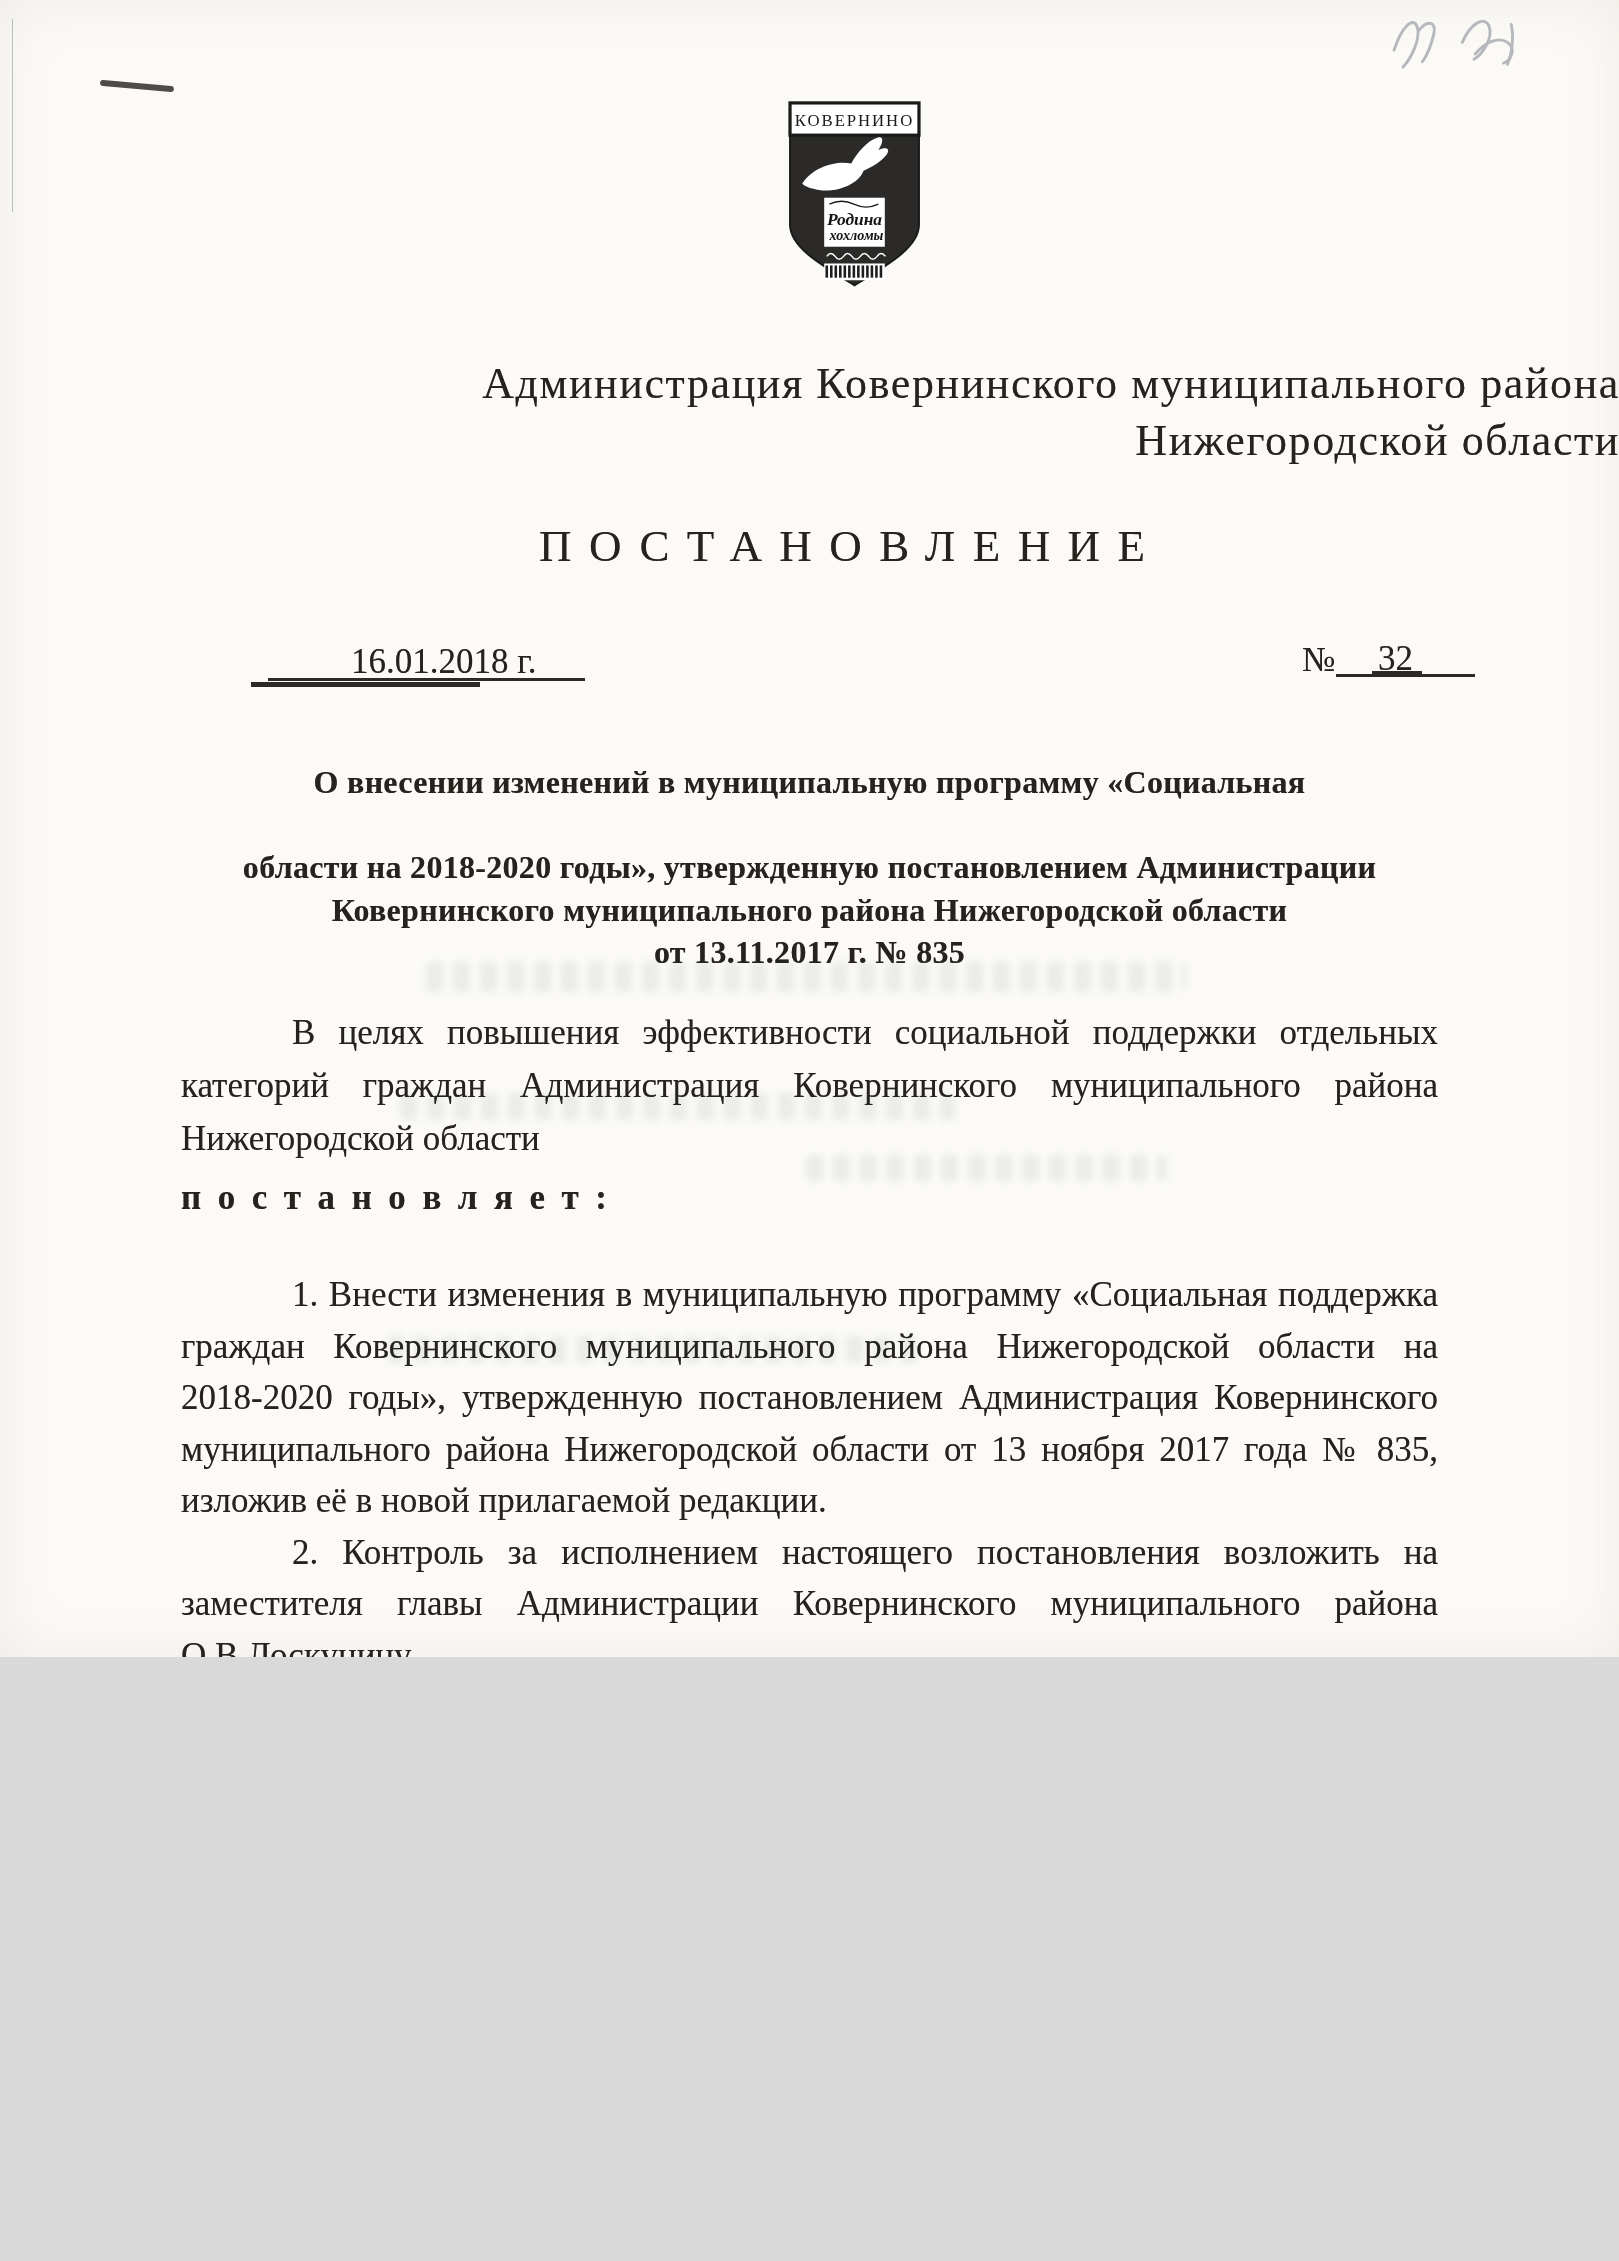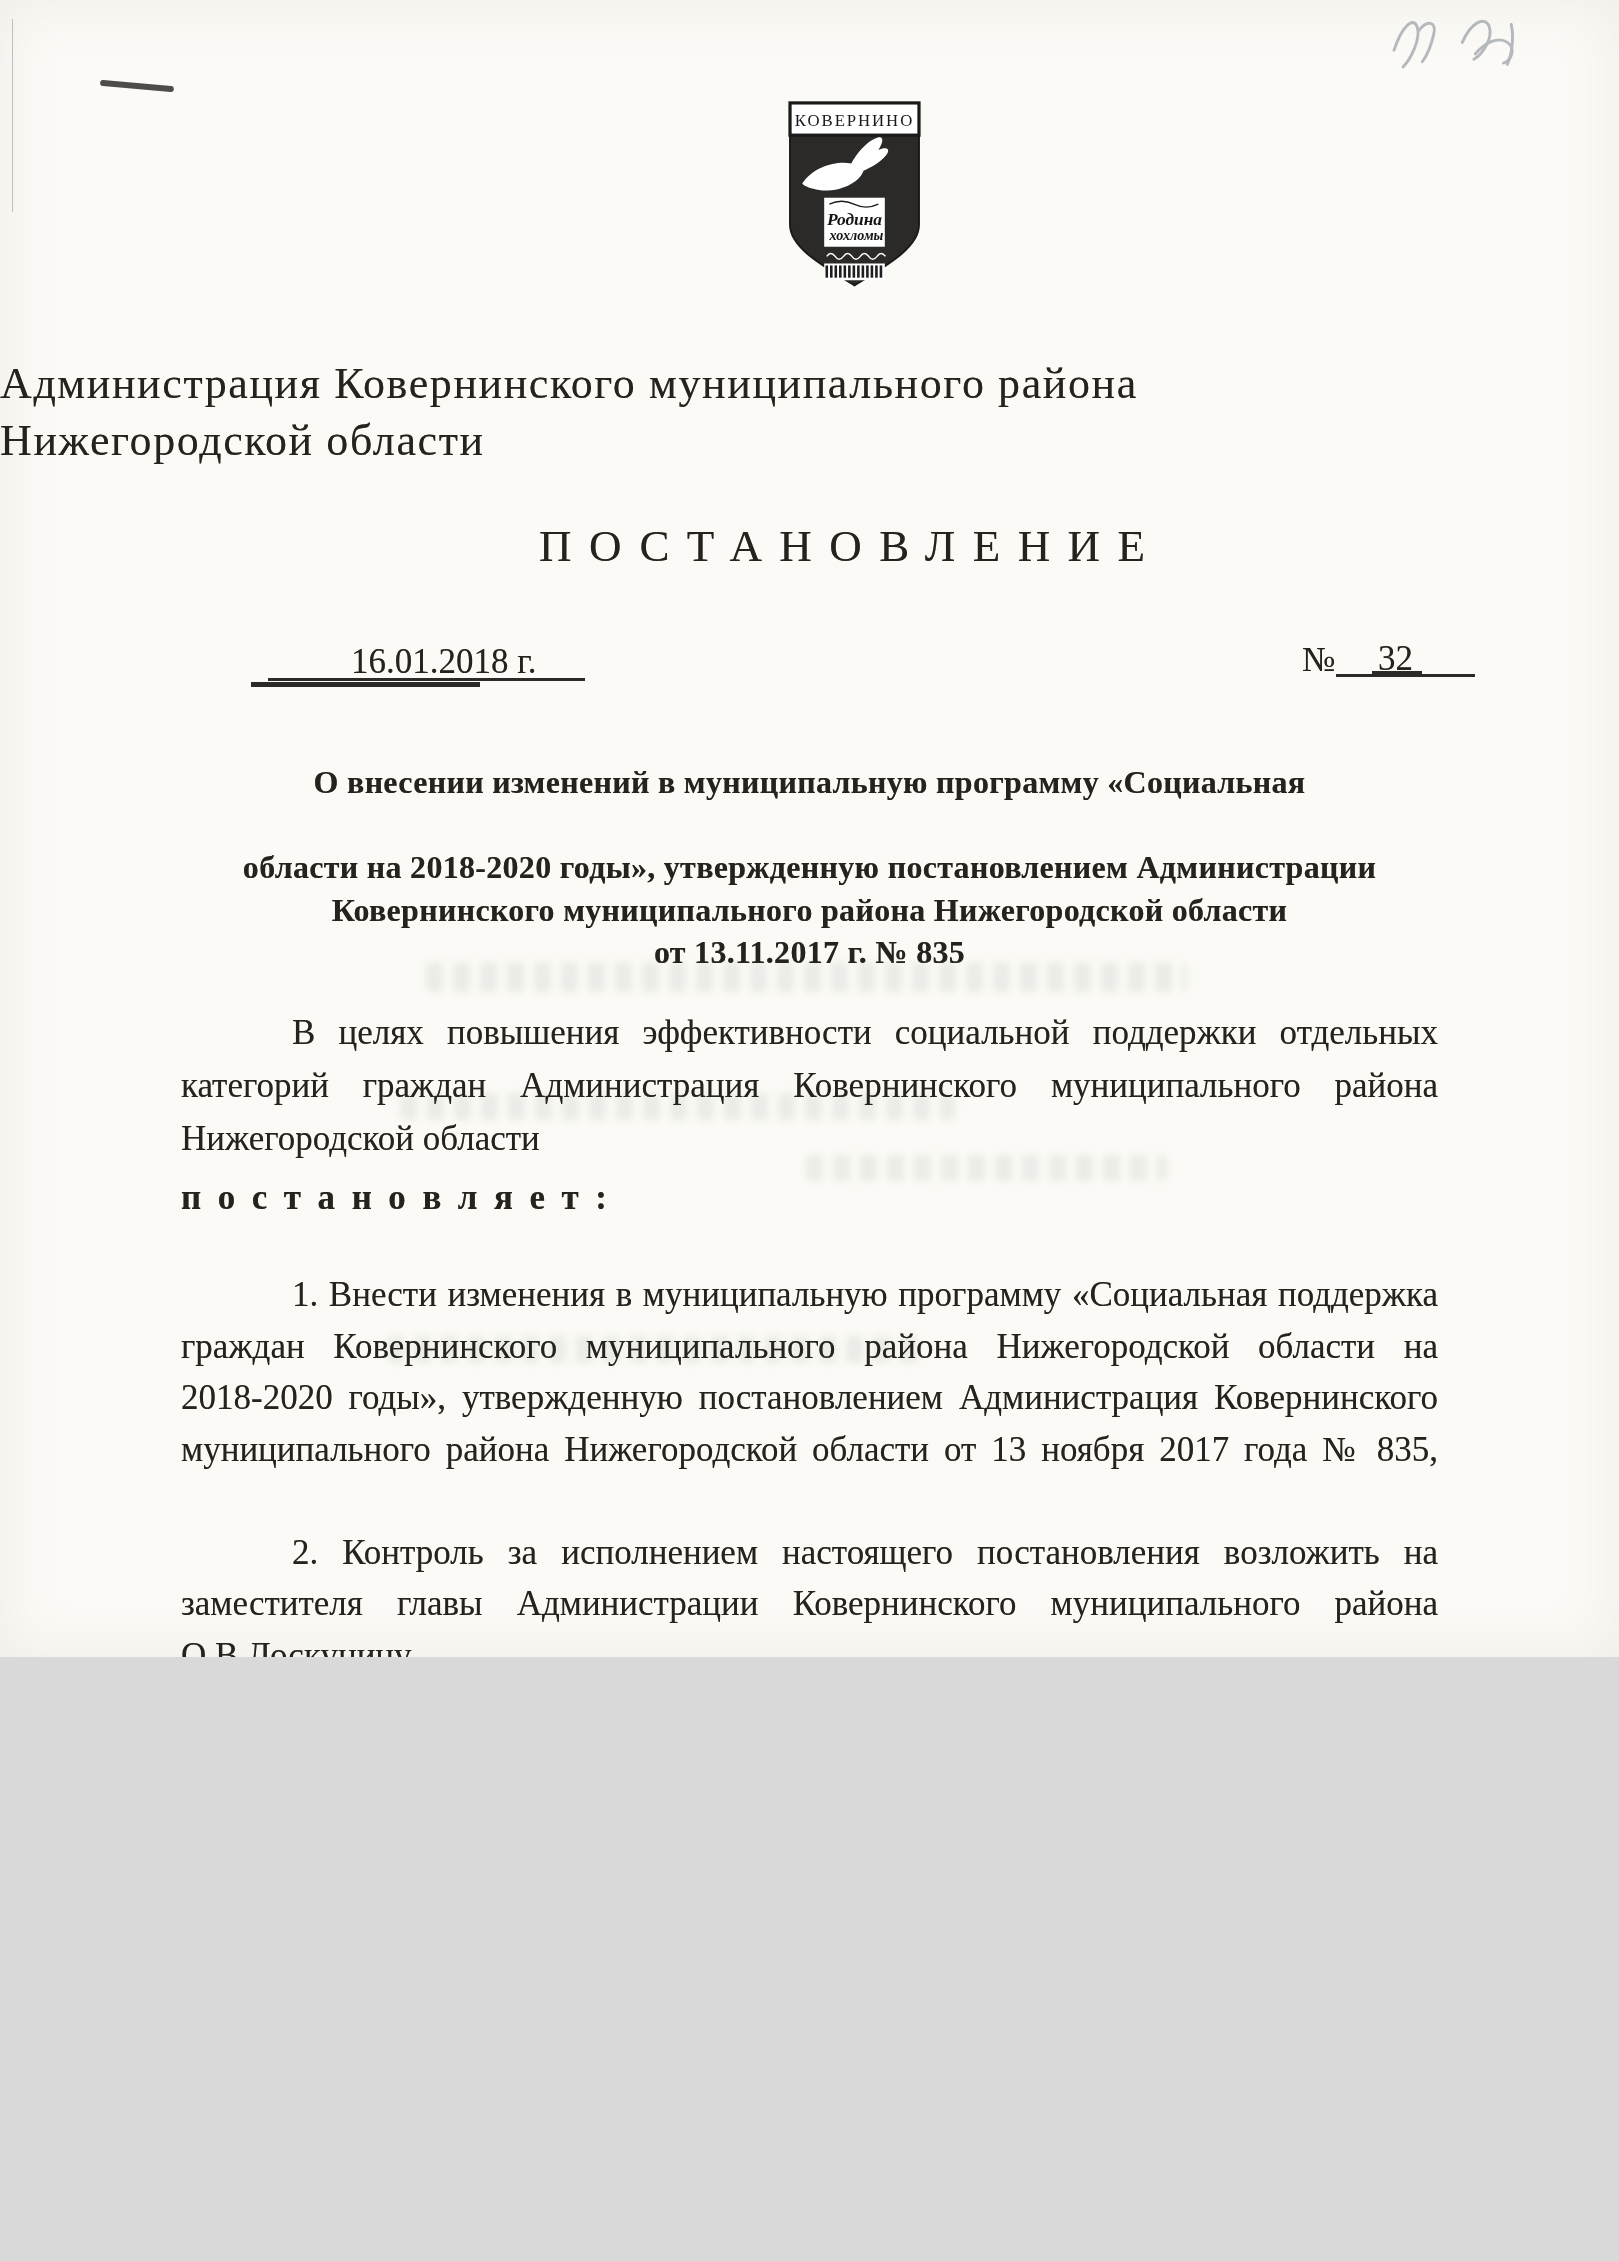--- a/index.html
+++ b/index.html
@@ -6,21 +6,21 @@
   #page{
     position:relative;width:1620px;height:1657px;overflow:hidden;
     background:#fbfaf6;
     box-shadow:inset 0 0 58px rgba(125,118,105,.10);
     font-family:"Liberation Serif","DejaVu Serif",serif;
     color:#26231f;
   }
   .abs{position:absolute;}
   .doc-text{color:#26231f;text-shadow:0 0 0.6px rgba(35,30,25,.45);}
   
-  .org-line{width:1620px;text-align:left;font-size:44px;letter-spacing:1.6px;}
+  .org-line{width:1620px;text-align:right;font-size:44px;letter-spacing:1.6px;}
   .doc-type{width:1620px;text-align:center;font-size:45px;letter-spacing:17.4px;text-indent:17.4px;padding-left:32px;}
   
   .meta-text{font-size:35px;}
   .rule{background:#2b2a27;}
   
   .title-line{left:213px;width:1193px;text-align:center;font-weight:bold;font-size:32px;line-height:43px;letter-spacing:0.3px;}
   
   .jline{left:181px;width:1257px;font-size:35px;line-height:52px;text-align:justify;text-align-last:justify;box-sizing:border-box;white-space:normal;}
   .jline.ind{padding-left:111px;}
   .jline.last{text-align-last:left;}
@@ -121,20 +121,21 @@
 
   <div class="abs jline ind doc-text" style="top:1007px;">В целях повышения эффективности социальной поддержки отдельных</div>
   <div class="abs jline doc-text" style="top:1060px;">категорий граждан Администрация Ковернинского муниципального района</div>
   <div class="abs jline last doc-text" style="top:1113px;">Нижегородской области</div>
   <div class="abs jline last resolves doc-text" style="top:1172px;">п о с т а н о в л я е т :</div>
 
   <div class="abs jline ind doc-text" style="top:1269px;">1. Внести изменения  в муниципальную программу «Социальная поддержка</div>
   <div class="abs jline doc-text" style="top:1321px;">граждан Ковернинского муниципального района Нижегородской области на</div>
   <div class="abs jline doc-text" style="top:1372px;">2018-2020 годы», утвержденную постановлением Администрация Ковернинского</div>
   <div class="abs jline doc-text" style="top:1424px;">муниципального района Нижегородской области от 13 ноября 2017 года № 835,</div>
+  <div class="abs jline last doc-text" style="top:1475px;">изложив её в новой прилагаемой редакции.</div>
 
   <div class="abs jline ind doc-text" style="top:1527px;">2. Контроль за исполнением настоящего постановления возложить на</div>
   <div class="abs jline last doc-text" style="top:1630px;">О.В.Лоскунину.</div>
   <div class="abs jline doc-text" style="top:1578px;">заместителя главы Администрации Ковернинского муниципального района</div>
 
   <div class="abs meta-text doc-text" style="left:186px;top:1803px;">Глава местного самоуправления</div>
   <div class="abs meta-text doc-text" style="left:1306px;top:1799px;">О.П.Шмелев</div>
 
   <svg class="abs" style="left:565px;top:1679px;opacity:.85;" width="297" height="297" viewBox="0 0 460 460">
     <g transform="translate(230,230)" fill="none" stroke="#8aa8d6">

